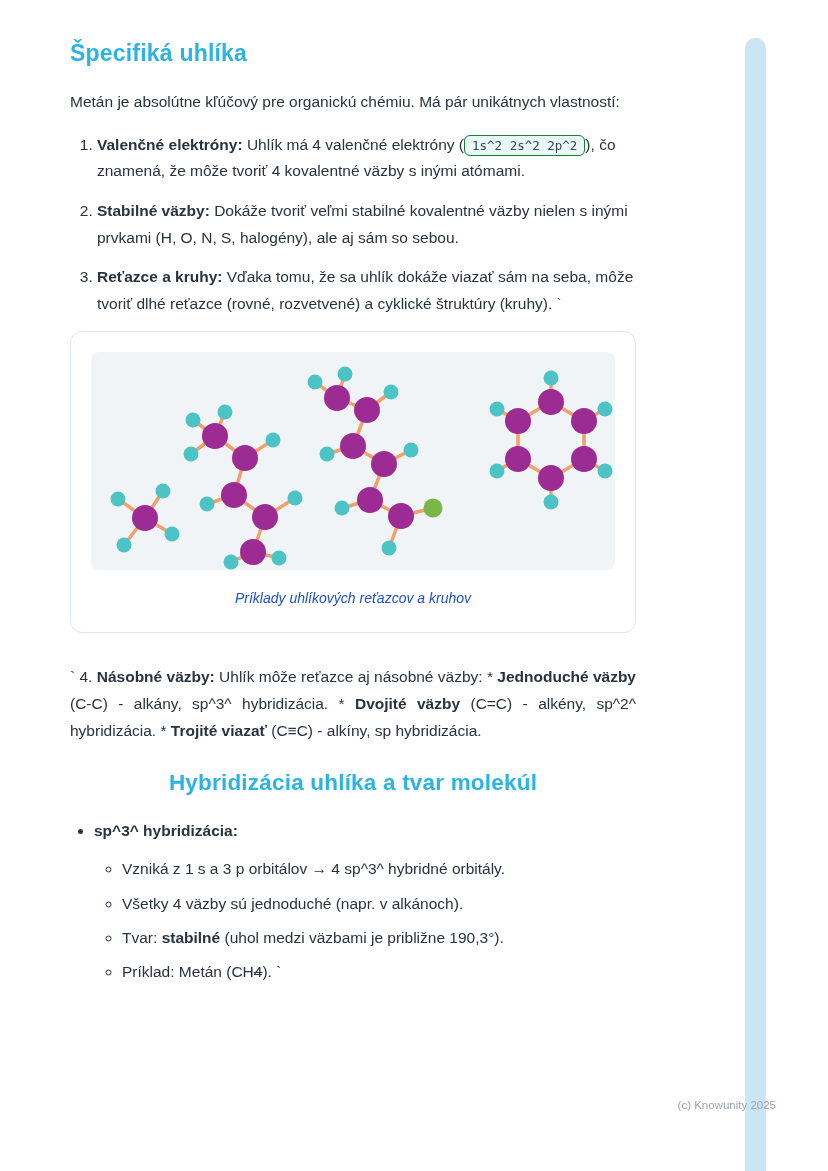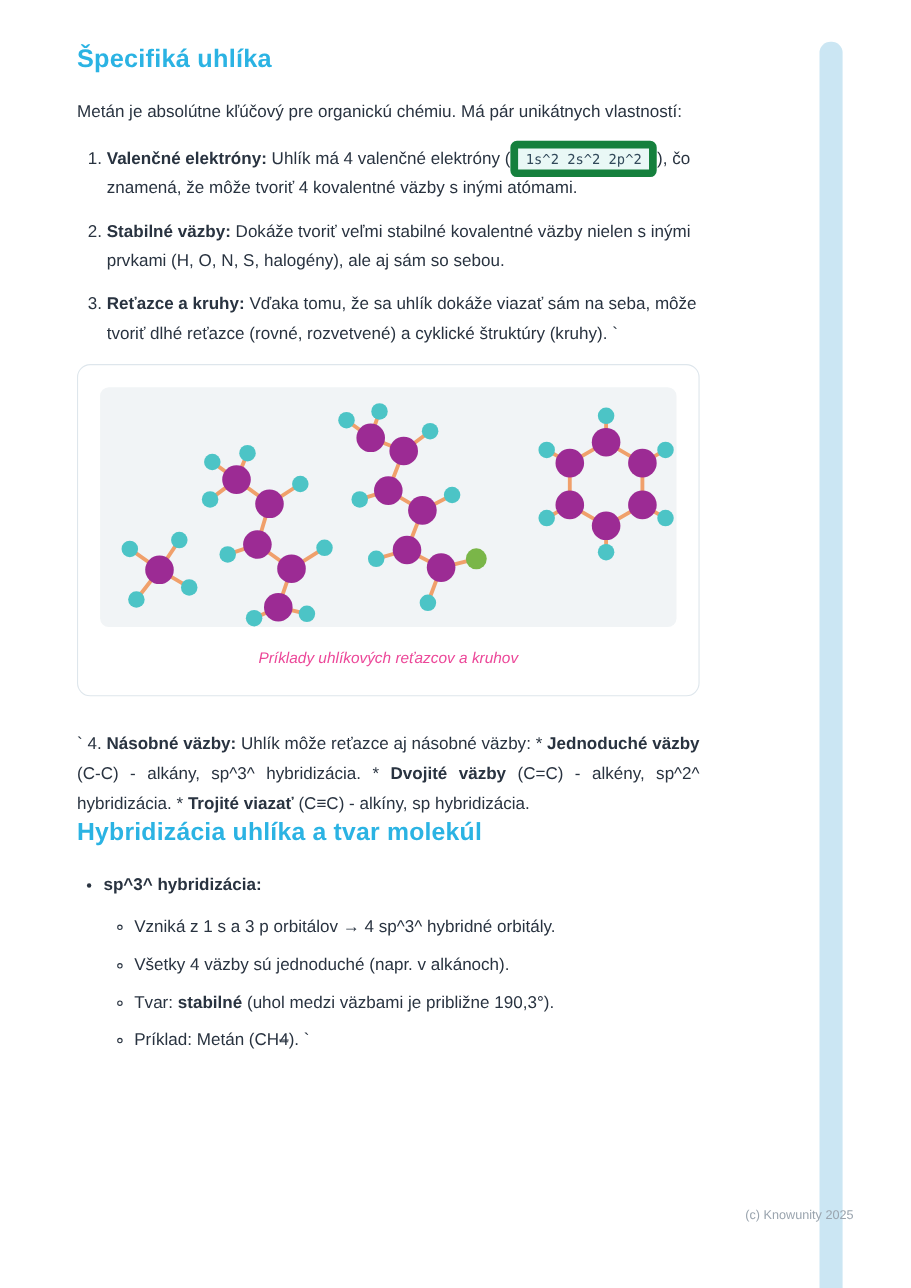--- a/index.html
+++ b/index.html
@@ -14,47 +14,47 @@
     position:absolute; left:745px; top:38px; width:21px; height:1133px;
     background:#cbe6f3; border-radius:10px 10px 0 0; z-index:1;
   }
 
   .content { position:absolute; left:70px; top:40px; width:566px; z-index:2; }
 
   h1.section-title, h2.section-title {
     color:#2bb3e3; font-weight:bold; letter-spacing:0.2px;
   }
   h1.section-title { font-size:23px; margin-bottom:22px; }
-  h2.section-title { font-size:22.5px; margin-bottom:18px; }
+  h2.section-title { font-size:22.5px; margin-top:26px; margin-bottom:18px;text-align:center; }
 
   p.body { font-size:15.5px; line-height:1.72; margin-bottom:16px; }
   p.justified { text-align:justify; }
   .bonds-para { font-size:15.5px; line-height:1.75; margin-top:30px; text-align:justify; }
 
   ol.props { padding-left:27px; margin:0; }
   ol.props > li { font-size:15.5px; line-height:1.72; margin-bottom:13px; }
 
   strong { font-weight:bold;margin-top:12px; }
 
   code.chip {
     font-family:"DejaVu Sans Mono", monospace; font-size:12.5px;
-    background:#e9f8f6; border:7px solid #15803d; border-radius:6px;
+    background:#e9f8f6; border:1px solid #15803d; border-radius:6px;
     padding:2px 7px; color:#31495a; white-space:nowrap;
   }
 
   figure.card {
     margin-top:8px; border:1px solid #dee6ec; border-radius:12px;
     background:#ffffff; padding:20px 20px 0 20px;
   }
   .figure-image {
     height:218px; background:#f1f4f6; border-radius:8px; overflow:hidden;
   }
   .figure-image svg { display:block; width:100%; height:100%; }
   figcaption {
-    text-align:center; font-style:italic; color:#ec4899;
+    text-align:center; font-style:italic; color:#1d4ed8;
     font-size:14px; padding:20px 0 26px 0;
   }
 
   ul.hyb { list-style:disc; padding-left:24px; margin-top:22px; }
   ul.hyb > li { font-size:15.5px; line-height:1.7; }
   ul.sub { list-style:circle; padding-left:28px; margin-top:12px; }
   ul.sub > li { margin-bottom:8px; font-weight:normal; }
 
   .strike { text-decoration:line-through; }
 

